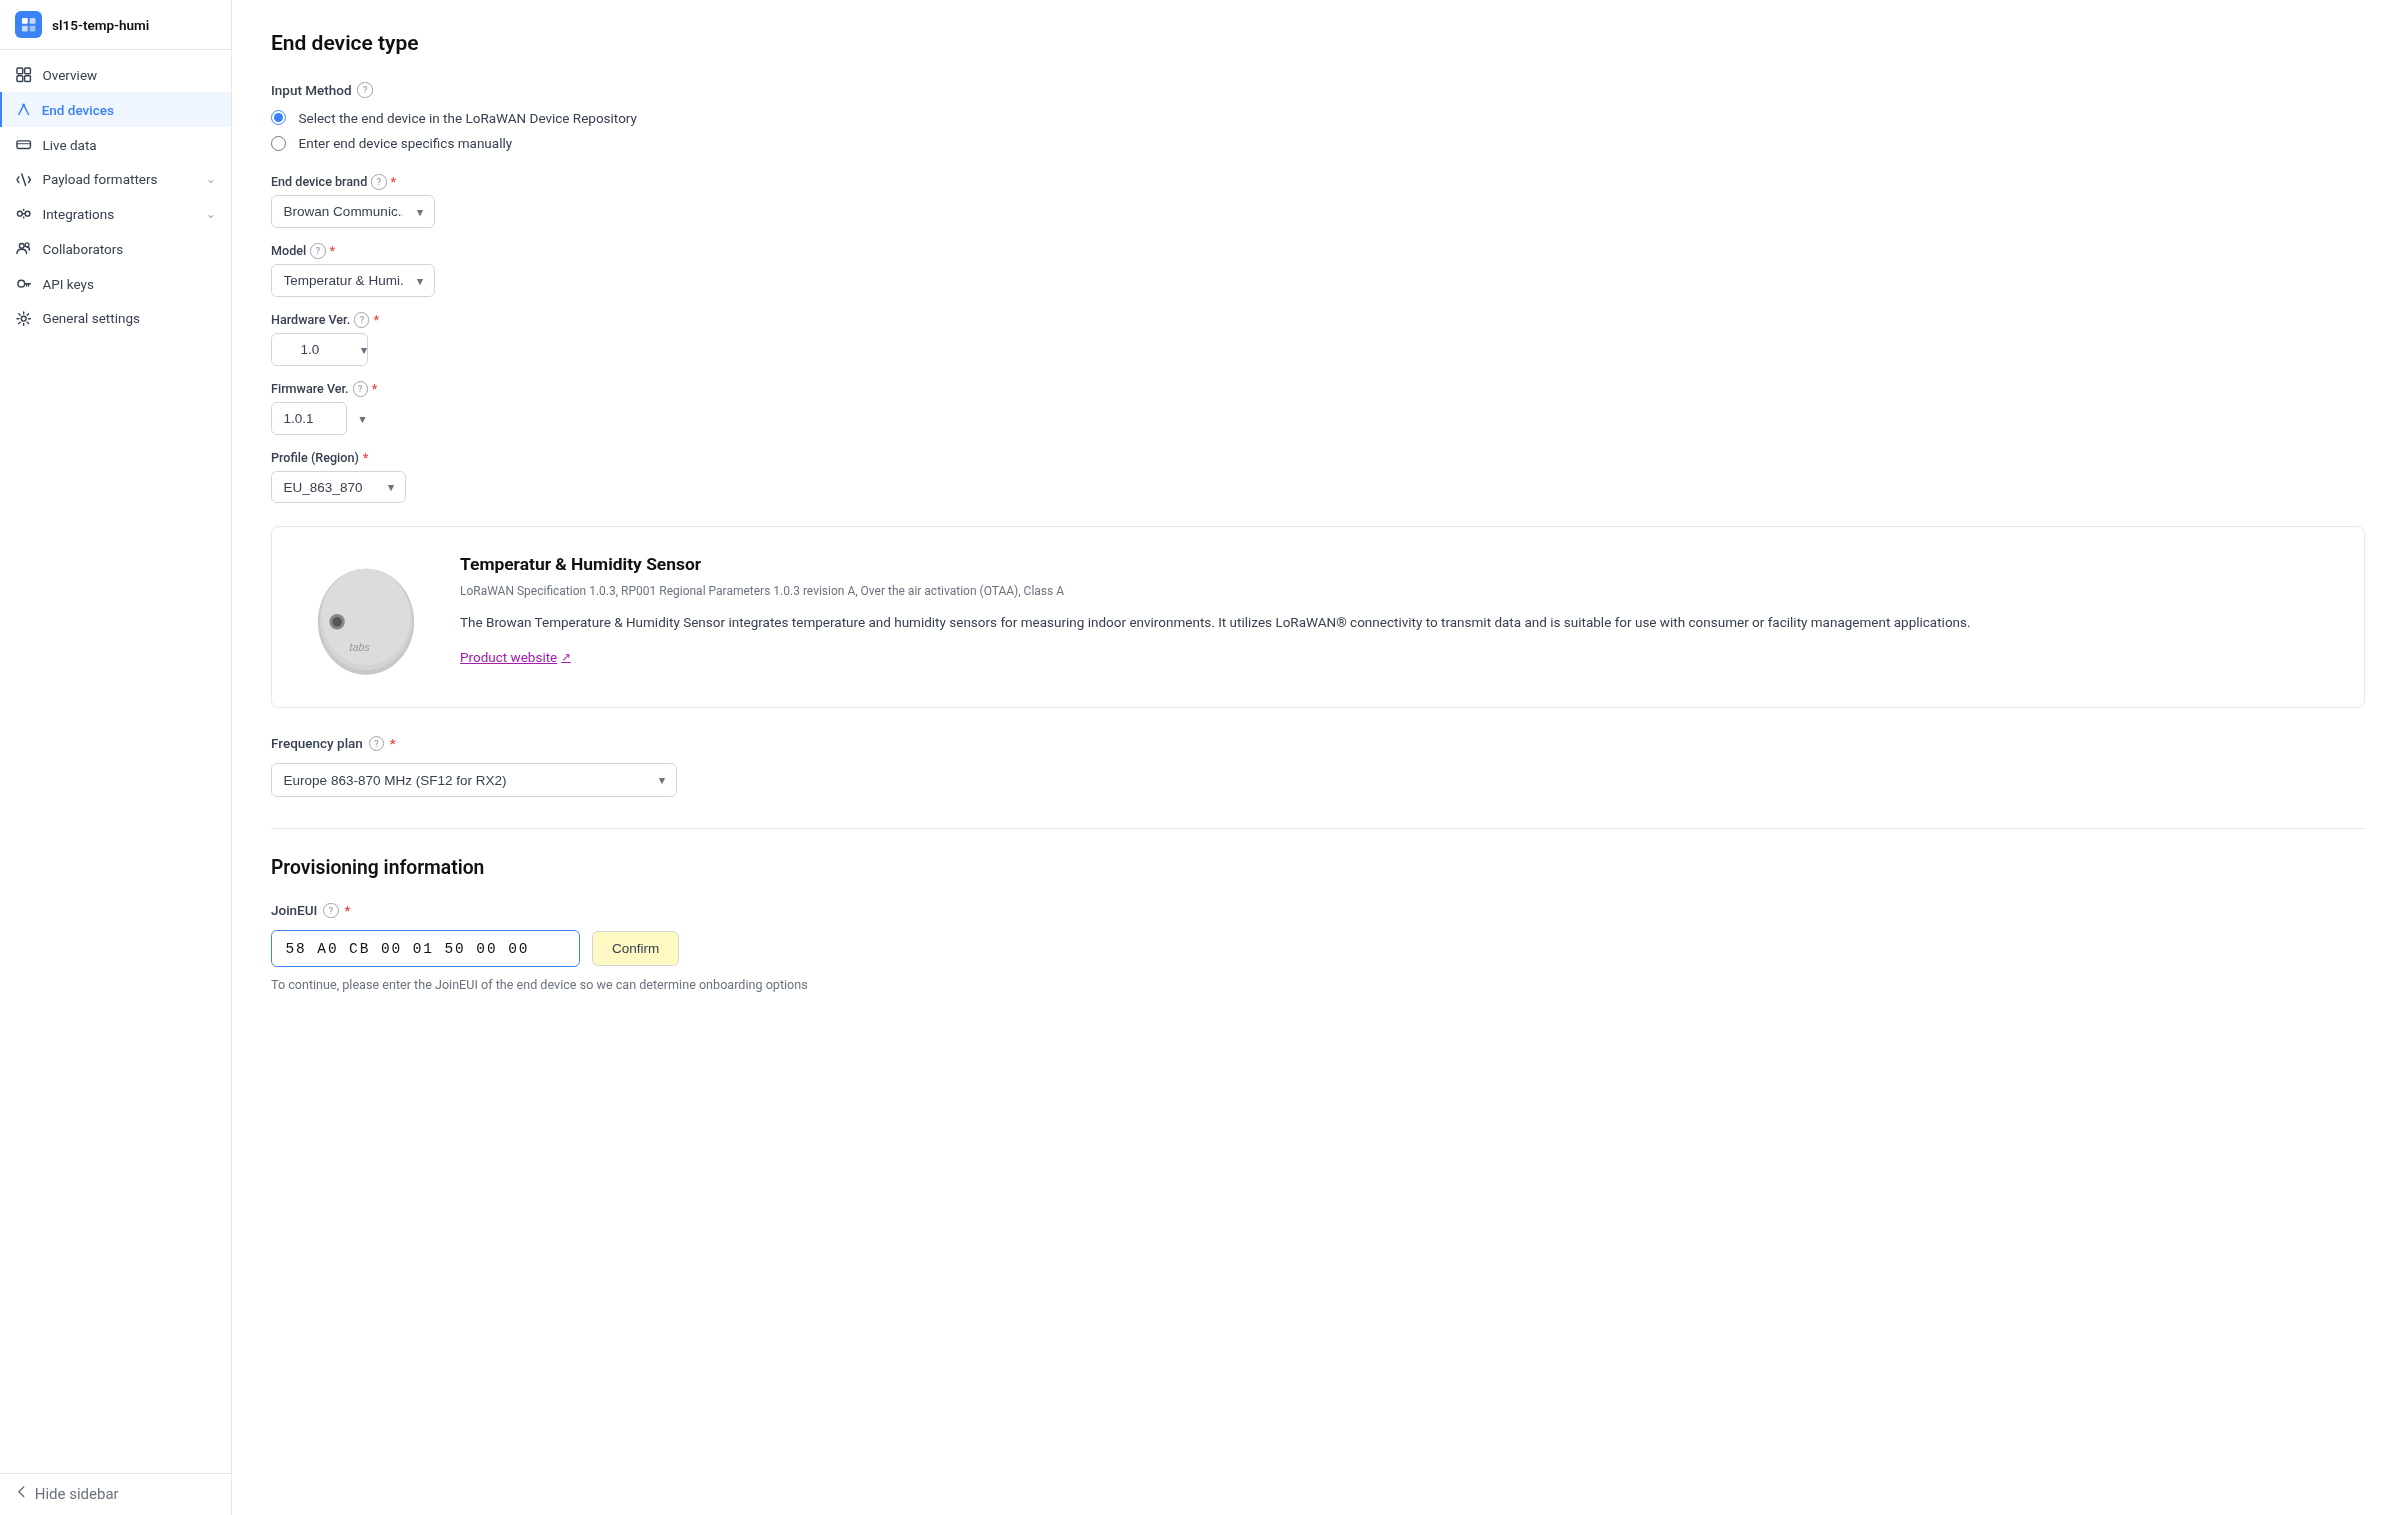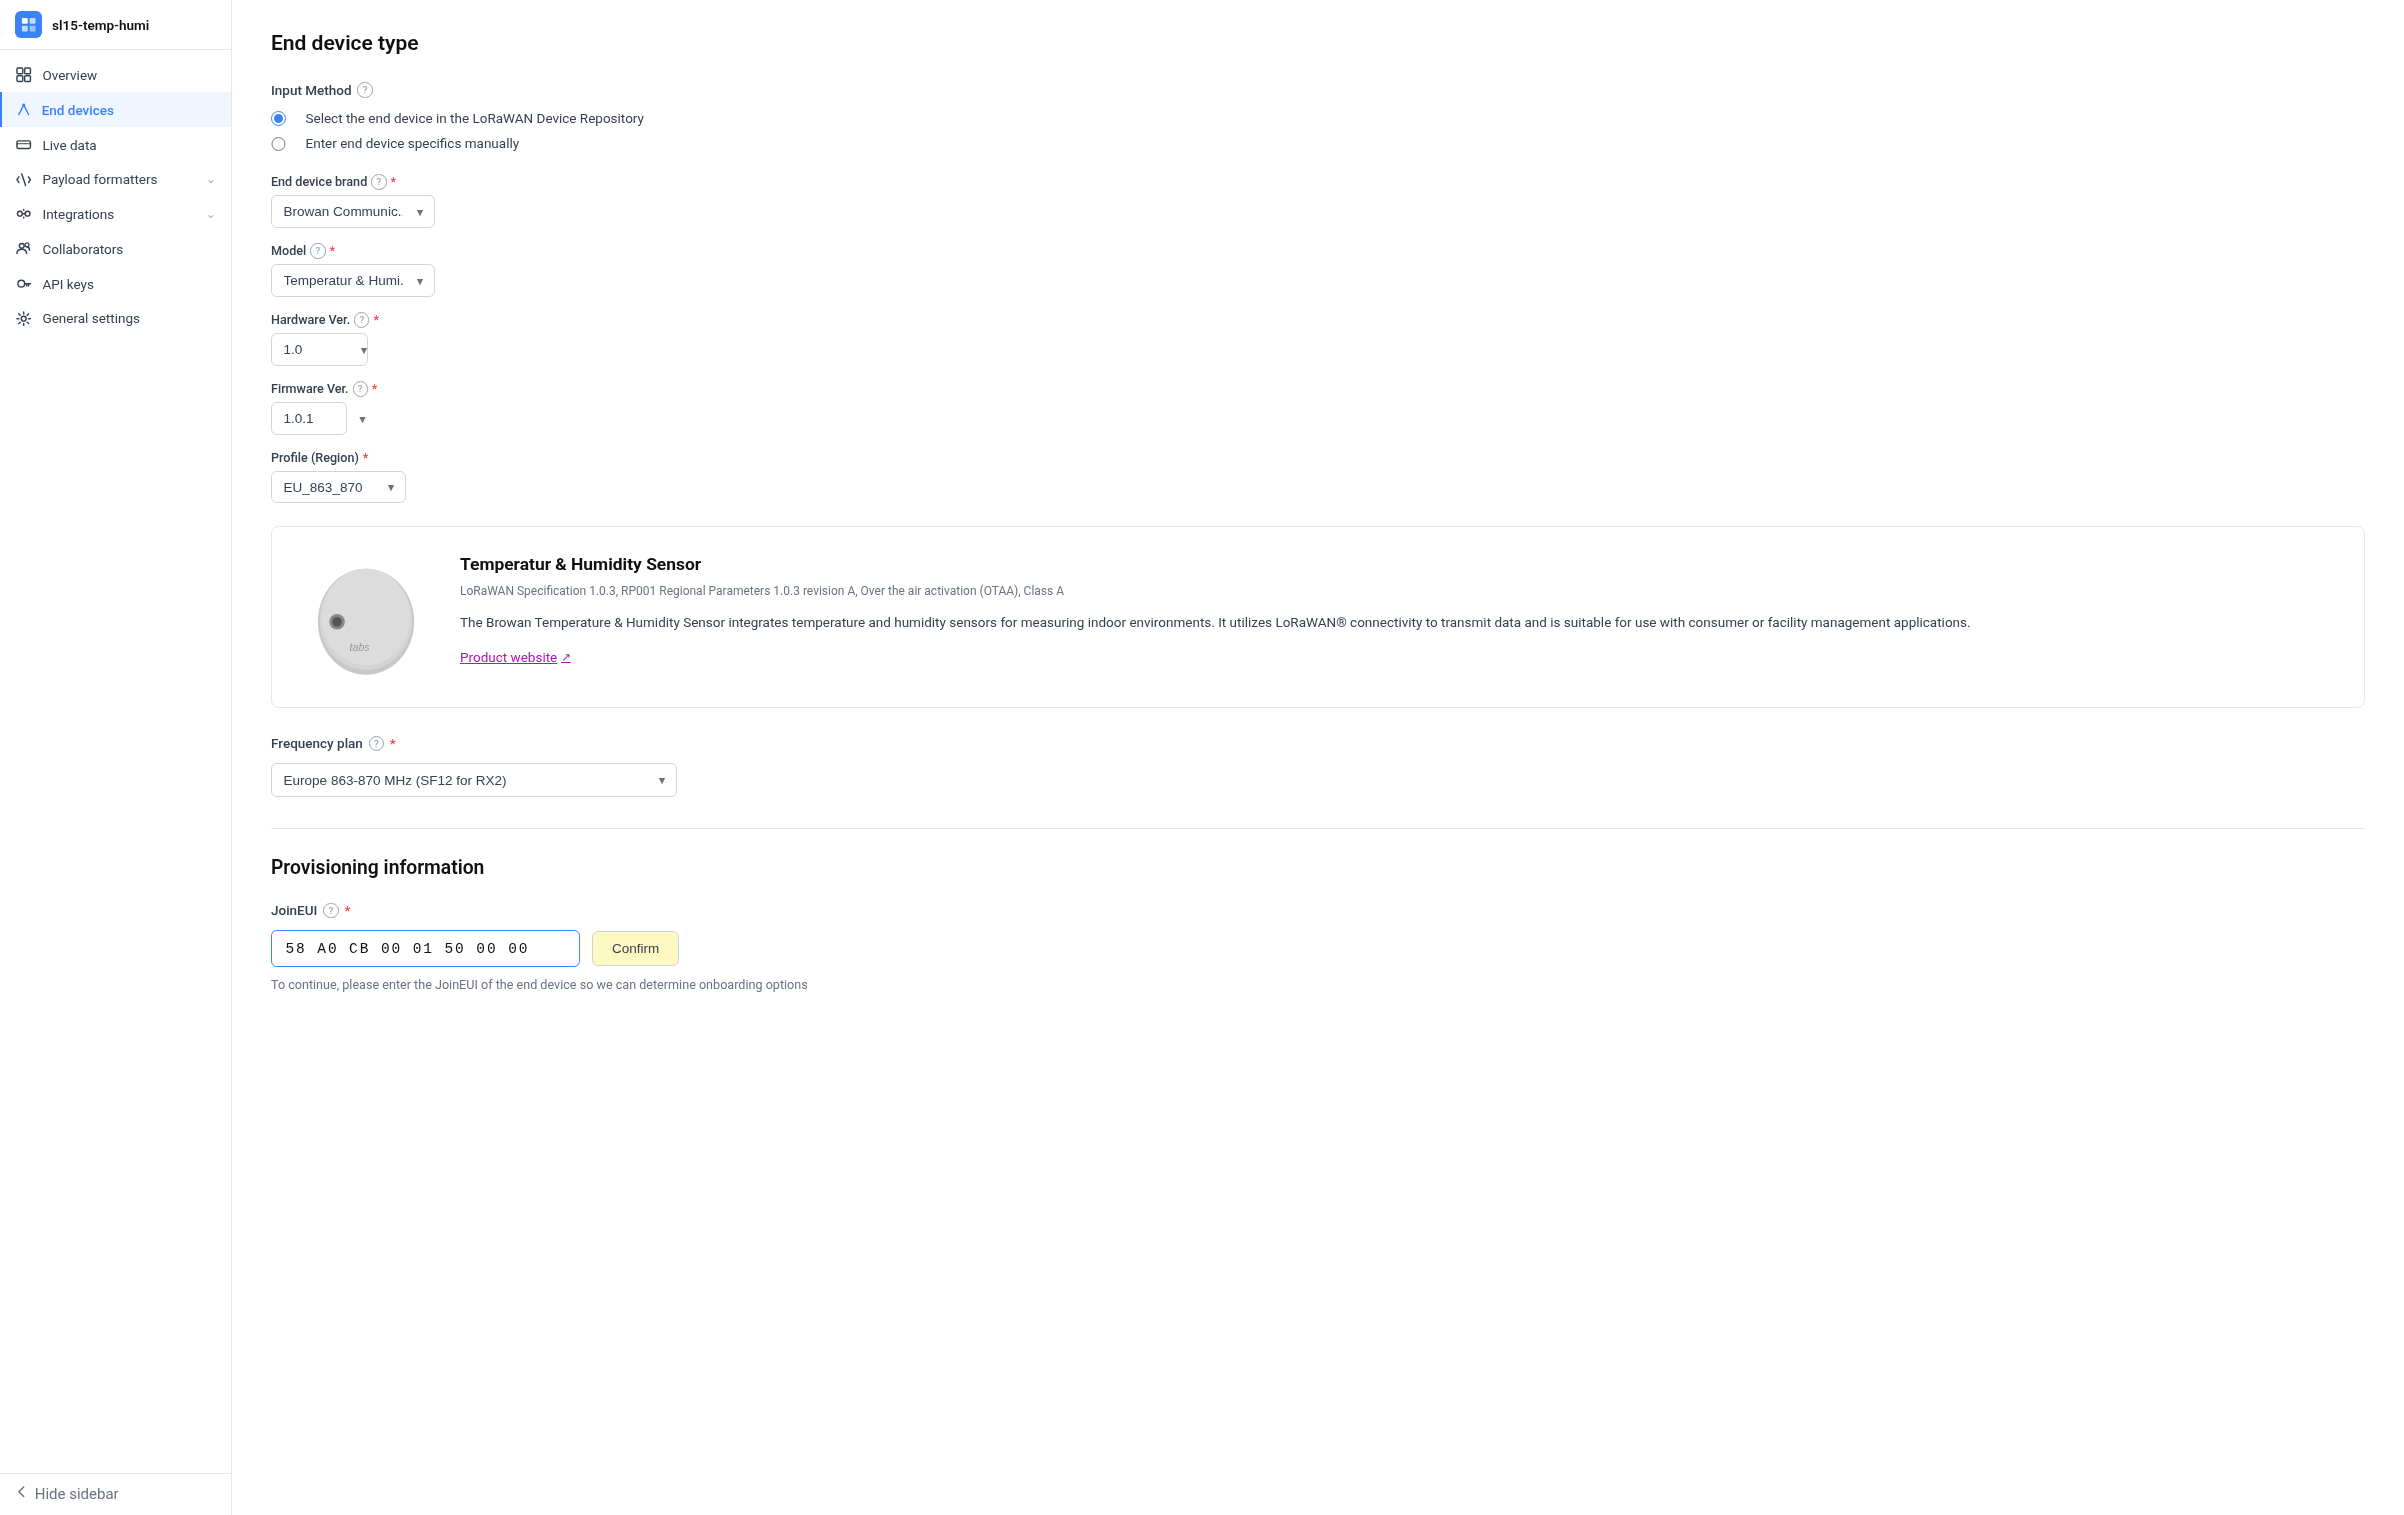--- a/index.html
+++ b/index.html
@@ -24,21 +24,21 @@
 
     
     .main-content { flex: 1; overflow-y: auto; padding: 31px 39px; background: #fff; }
 
     .page-title { font-size: 21px; font-weight: 600; color: #111; margin-bottom: 27px; }
 
     .section-label { font-size: 13.5px; font-weight: 500; color: #374151; margin-bottom: 11.6px; display: flex; align-items: center; gap: 5.8px; }
     .help-icon { width: 15.4px; height: 15.4px; border-radius: 50%; border: 1px solid #9ca3af; color: #9ca3af; font-size: 9.7px; display: inline-flex; align-items: center; justify-content: center; cursor: pointer; flex-shrink: 0; }
 
     .radio-group { display: flex; flex-direction: column; gap: 9.7px; margin-bottom: 23px; }
-    .radio-option { display: flex; align-items: flex-end; gap: 20px; cursor: pointer; }
+    .radio-option { display: flex; align-items: center; gap: 13px; cursor: pointer; }
     .radio-option input[type="radio"] { accent-color: #3b82f6; width: 14.5px; height: 14.5px; }
     .radio-label { font-size: 13.5px; color: #374151; }
 
     .fields-row { display: flex; gap: 15.4px; margin-bottom: 23px; align-items: flex-start; flex-direction: column; }
     .field-group { display: flex; flex-direction: column; gap: 5.8px; }
     .field-label { font-size: 12.6px; font-weight: 500; color: #374151; display: flex; align-items: center; gap: 3.9px; }
     .required { color: #ef4444; }
     .select-wrapper { position: relative; }
     .select-wrapper select { appearance: none; -webkit-appearance: none; background: #fff; border: 1px solid #d1d5db; border-radius: 5.8px; padding: 7.7px 31px 7.7px 11.6px; font-size: 13.5px; color: #374151; cursor: pointer; outline: none; }
     .select-chevron { position: absolute; right: 9.7px; top: 50%; transform: translateY(-50%); pointer-events: none; color: #6b7280; font-size: 10.6px; }
@@ -66,21 +66,21 @@
     
     .joineui-section { margin-bottom: 15.4px; }
     .joineui-input-row { display: flex; align-items: center; gap: 11.6px; margin-top: 7.7px; }
     .joineui-input { font-family: 'Courier New', monospace; font-size: 14.5px; letter-spacing: 1.9px; padding: 9.7px 13.5px; border: 1.9px solid #3b82f6; border-radius: 5.8px; outline: none; color: #111; width: 309px; background: #fff; }
     .confirm-button { background: #fef9c3; border: 1px solid #d1d5db; border-radius: 5.8px; padding: 8.7px 19.3px; font-size: 13.5px; color: #374151; cursor: pointer; font-weight: 500; }
     .hint-text { font-size: 12.6px; color: #6b7280; margin-top: 9.7px; }
 
     
     .brand-select select { width: 164px; }
     .model-select select { width: 164px; }
-    .hw-select select { width: 97px; }
+    .hw-select select { width: 97px; text-align: center; }
     .fw-select select { width: 76px; }
     .profile-select select { width: 135px; }
   </style>
 </head>
 <body>
 
 <div class="sidebar">
   <div class="sidebar-header">
     <div class="app-logo">
       <svg width="15.4" height="15.4" viewBox="0 0 16 16" fill="none">

